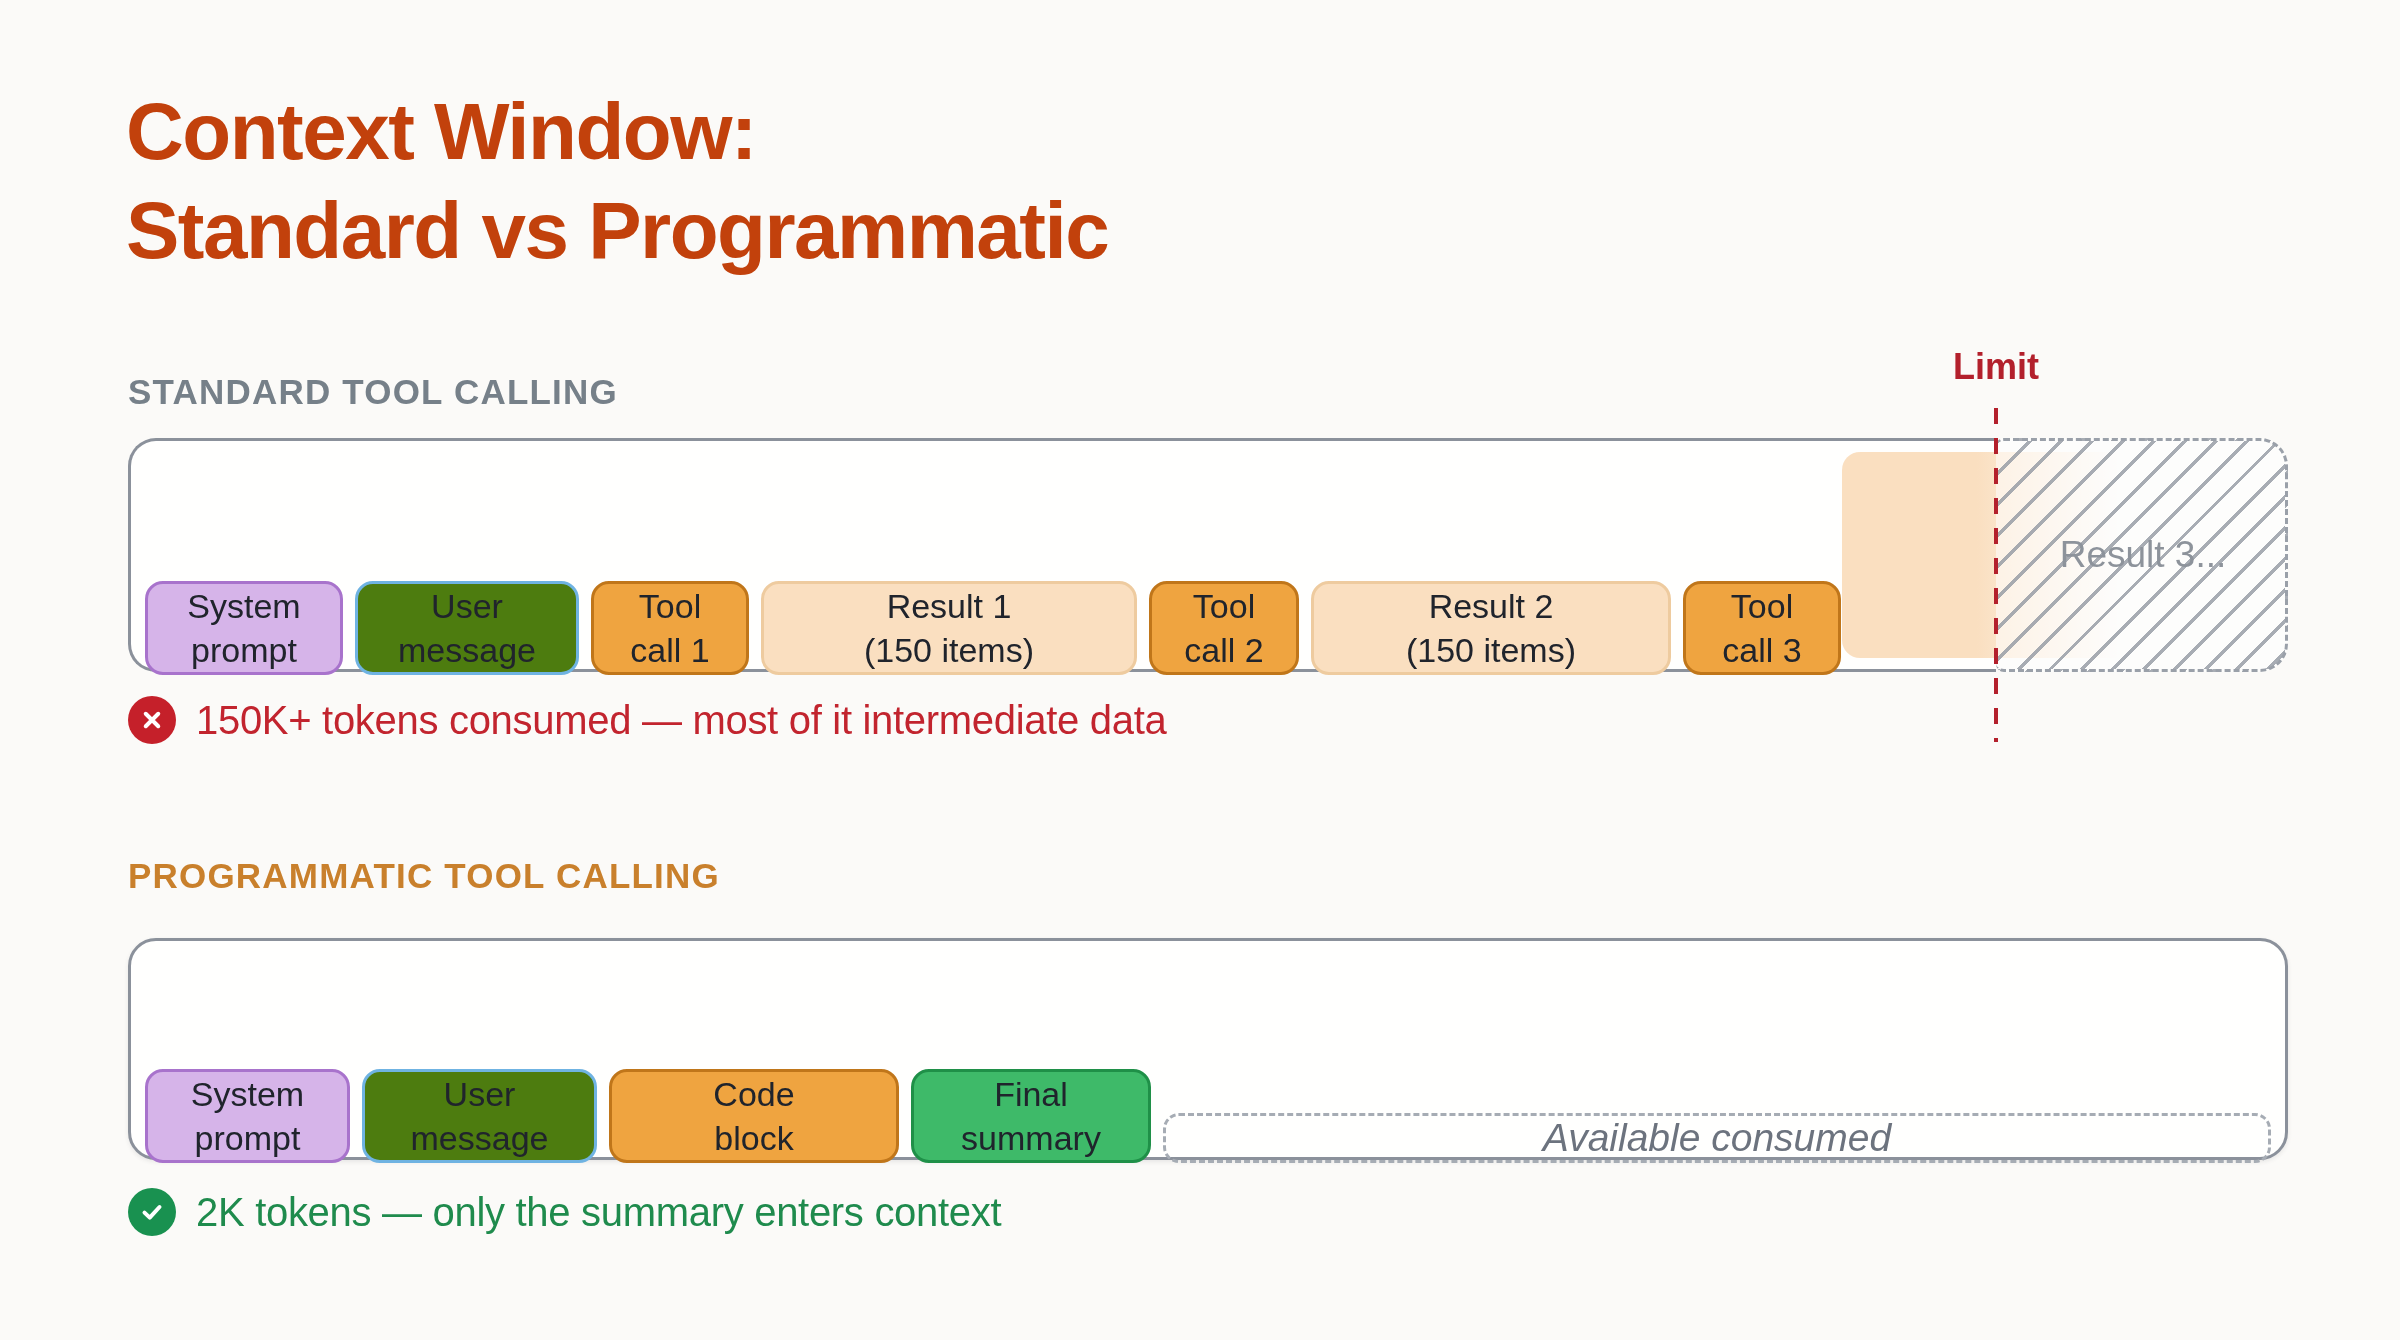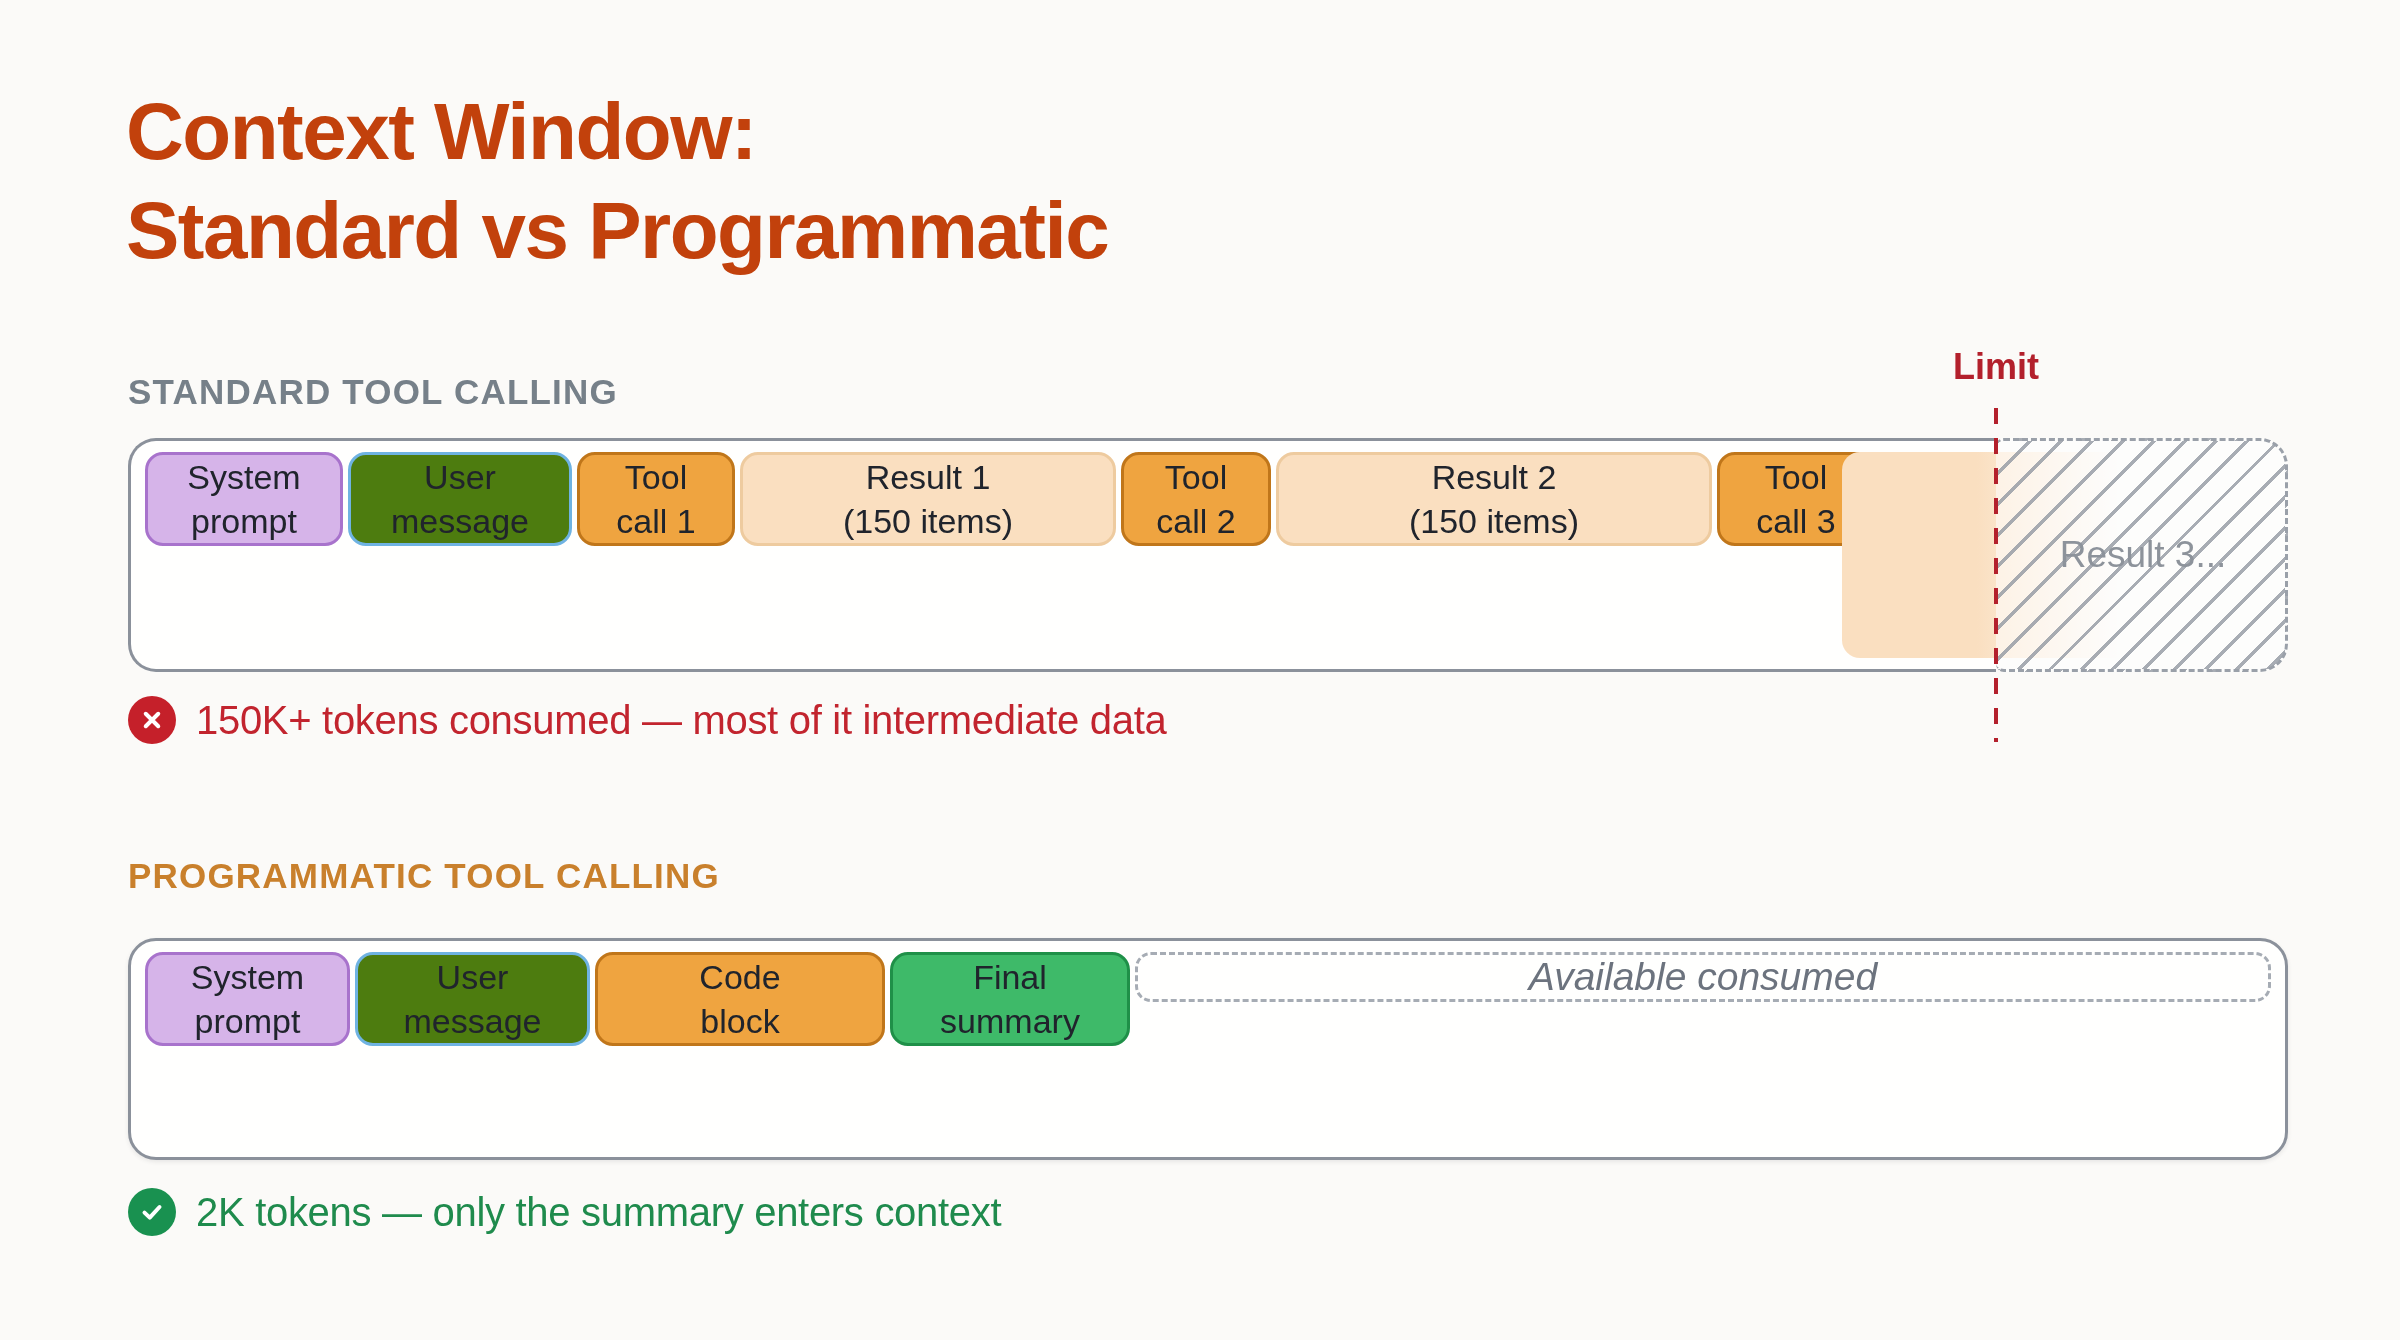--- a/index.html
+++ b/index.html
@@ -25,22 +25,22 @@
     box-sizing:border-box;background:#fffffe;
     border:3px solid #8b919b;border-radius:28px;
     box-shadow:0 2px 4px rgba(60,60,70,0.10);
   }
   .container.std{
     position:absolute;left:0;top:0;width:1868px;height:234px;
     border-right:none;border-radius:28px 0 0 28px;box-shadow:none;
   }
   .container.prog{position:absolute;left:0;top:0;width:2160px;height:222px;}
   .blocks{
-    display:flex;gap:5px;height:100%;box-sizing:border-box;
-    padding:11px 14px;align-items:flex-start;
+    display:flex;gap:12px;height:100%;box-sizing:border-box;
+    padding:11px 14px;align-items:flex-end;margin-top:17px;
   }
   .block{
     box-sizing:border-box;flex-shrink:0;
     border-radius:18px;border:3px solid transparent;
     display:flex;align-items:center;justify-content:center;
     text-align:center;white-space:pre-line;
     font-size:34px;line-height:1.3;color:#20242c;
   }
   .c-purple{background:#d6b4e9;border-color:#a873cc;}
   .c-blue{background:#4d7c0f;border-color:#6fb3e2;}
@@ -113,21 +113,21 @@
           <div class="block c-purple" style="width: 198px;">System
 prompt</div>
           <div class="block c-blue" style="width: 224px;">User
 message</div>
           <div class="block c-orange" style="width: 158px;">Tool
 call 1</div>
           <div class="block c-peach" style="width: 376px;">Result 1
 (150 items)</div>
           <div class="block c-orange" style="width: 150px;">Tool
 call 2</div>
-          <div class="block c-peach" style="width: 436px;">Result 2
+          <div class="block c-peach" style="width: 360px;">Result 2
 (150 items)</div>
           <div class="block c-orange" style="width: 158px;">Tool
 call 3</div>
         </div>
     </div>
     <div class="peach-fade"></div>
     <div class="hatch"></div>
     <div class="result3">Result 3...</div>
     <div class="limit-line"></div>
   </div>

